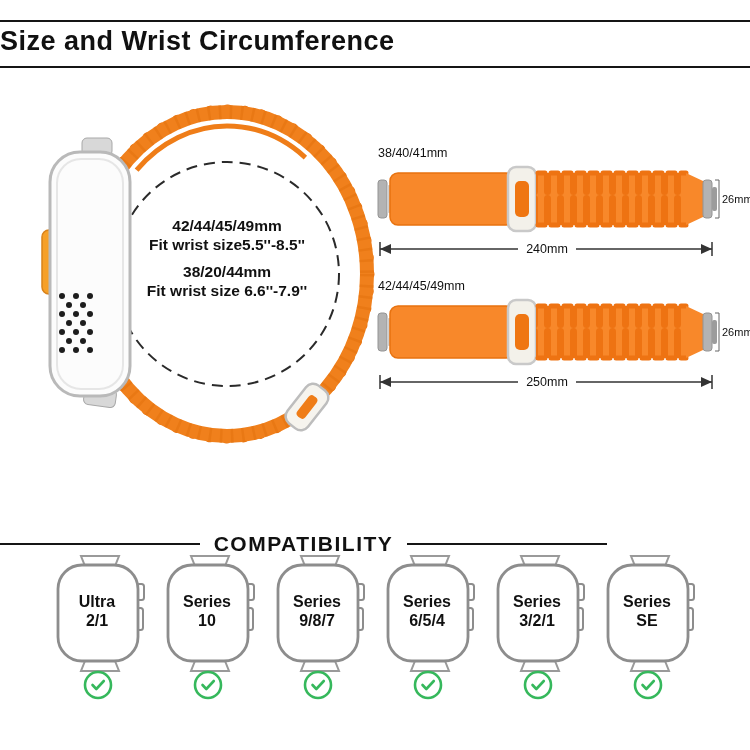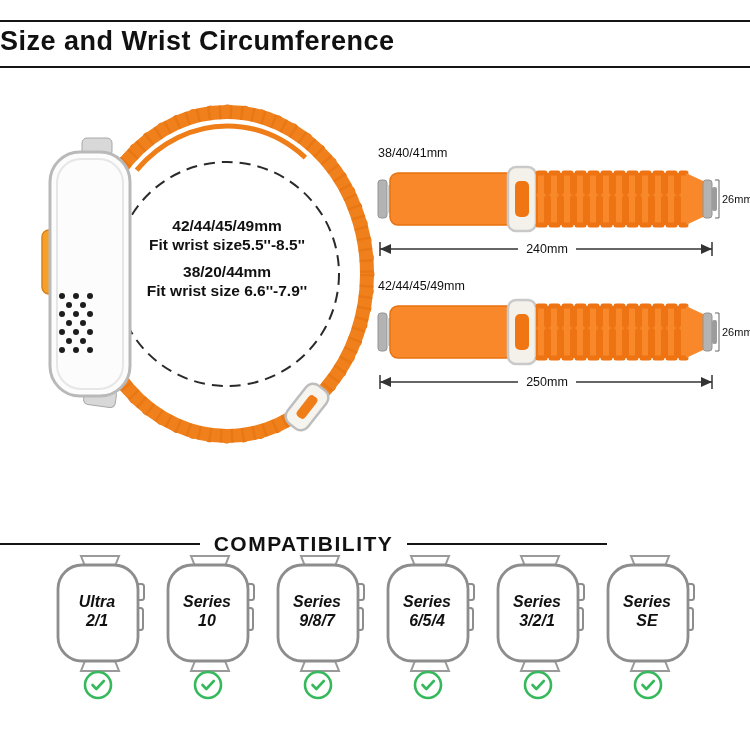--- a/index.html
+++ b/index.html
@@ -26,21 +26,21 @@
   .compat-row {
     position:absolute; top:495px; left:0; width:607px;
     display:flex; align-items:center;margin-top:37px;
   }
   .compat-row .line { flex:1; height:2.5px; background:#151515; }
   .compat-row .heading {
     padding:0 14px; font-size:21px; font-weight:bold; letter-spacing:1.5px;
   }
   .models-row {
     position:absolute; top:552px; left:0; width:750px;
-    display:flex; justify-content:center; gap:0;font-style:italic;
+    display:flex; justify-content:center; gap:0;
   }
   .model-item { width:110px; height:150px; position:relative; }
   svg text { font-family:"Liberation Sans", sans-serif; }
 </style>
 </head>
 <body>
 
 <div class="hline" style="top:20px"></div>
 <div class="page-title">Size and Wrist Circumference</div>
 <div class="hline" style="top:66px"></div>

